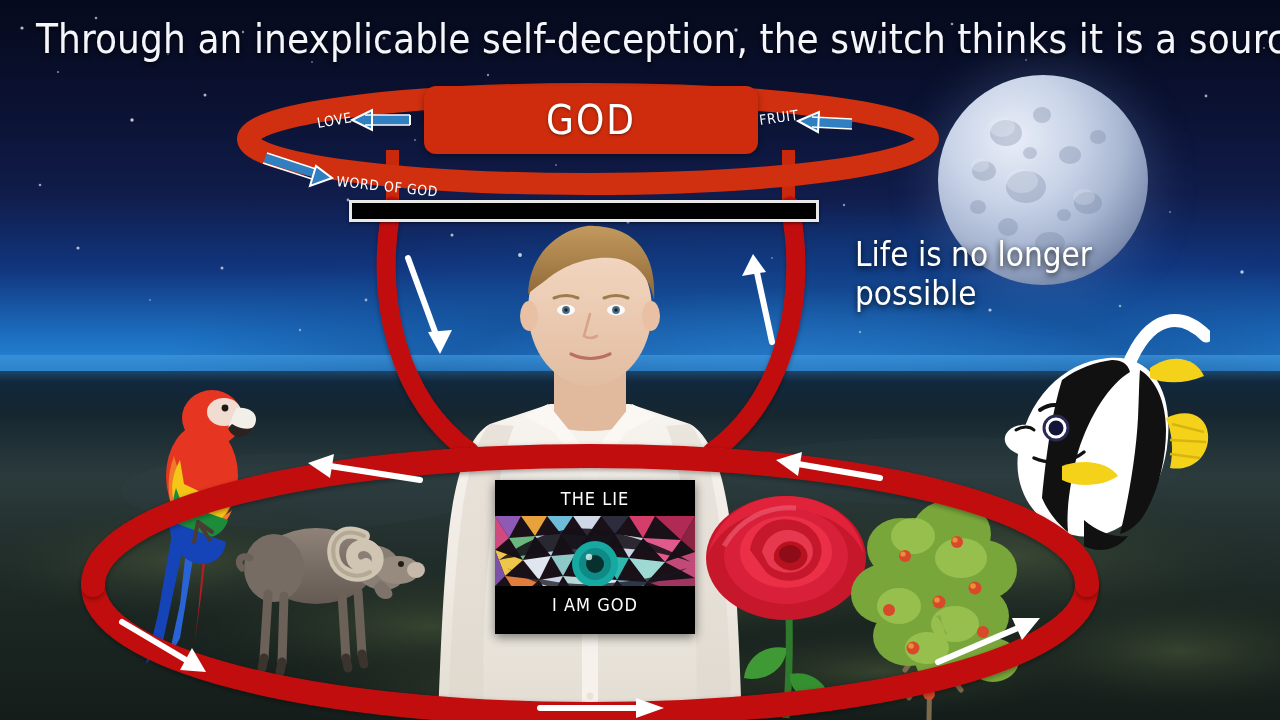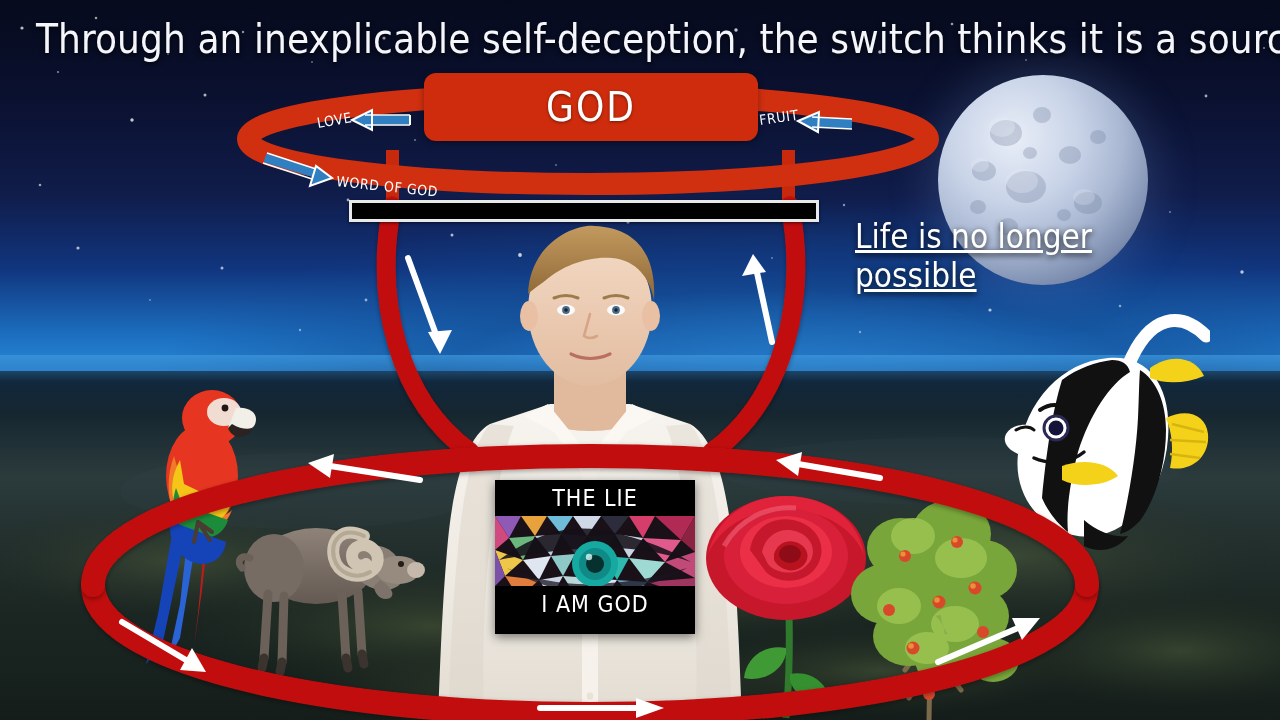--- a/index.html
+++ b/index.html
@@ -44,25 +44,25 @@
     font-family:"DejaVu Sans Condensed","Liberation Sans",sans-serif;
     font-stretch:condensed;letter-spacing:.1px;
     text-shadow:0 2px 5px rgba(0,0,0,.85);white-space:nowrap;
   }
   .sidetext{
     position:absolute;color:#fff;font-size:33px;line-height:1.18;font-weight:400;
     font-family:"DejaVu Sans Condensed","Liberation Sans",sans-serif;
     font-stretch:condensed;text-shadow:0 2px 6px rgba(0,0,0,.85);
   }
   #left-text{left:30px;top:192px;width:340px;}
-  #right-text{left:855px;top:218px;width:280px;text-decoration:underline;}
+  #right-text{left:855px;top:236px;width:280px;}
 
   
   .godbox{
-    position:absolute;left:424px;top:73px;width:334px;height:68px;
+    position:absolute;left:424px;top:86px;width:334px;height:68px;
     background:#ce2c0c;border-radius:12px;
     display:flex;align-items:center;justify-content:center;
     box-shadow:0 2px 6px rgba(0,0,0,.35);
   }
   .godbox span{
     color:#fff;font-size:40px;font-weight:400;letter-spacing:2px;
     font-family:"DejaVu Sans Condensed","Liberation Sans",sans-serif;font-stretch:condensed;
     text-shadow:0 1px 3px rgba(0,0,0,.45);
   }
 
@@ -88,21 +88,21 @@
 
   
   .poster{
     position:absolute;left:495px;top:480px;width:200px;height:154px;
     background:#000;box-shadow:0 3px 10px rgba(0,0,0,.5);overflow:hidden;
   }
   .poster-band{
     position:absolute;left:0;width:200px;height:36px;background:#000;
     color:#fff;display:flex;align-items:center;justify-content:center;
     font-family:"DejaVu Sans Condensed","Liberation Sans",sans-serif;font-stretch:condensed;
-    font-size:23px;letter-spacing:1px;text-shadow:0 1px 2px rgba(0,0,0,.9);
+    font-size:18px;letter-spacing:1px;text-shadow:0 1px 2px rgba(0,0,0,.9);
   }
   #poster-top{top:0;}
   #poster-bottom{bottom:12px;}
   .poster-eye{position:absolute;left:0;top:36px;width:200px;height:82px;}
 
   
   #parrot{left:128px;top:364px;width:140px;height:300px;}
   #ram{left:230px;top:486px;width:200px;height:192px;}
   #rose{left:700px;top:488px;width:178px;height:232px;}
   #tree{left:843px;top:484px;width:180px;height:236px;}

